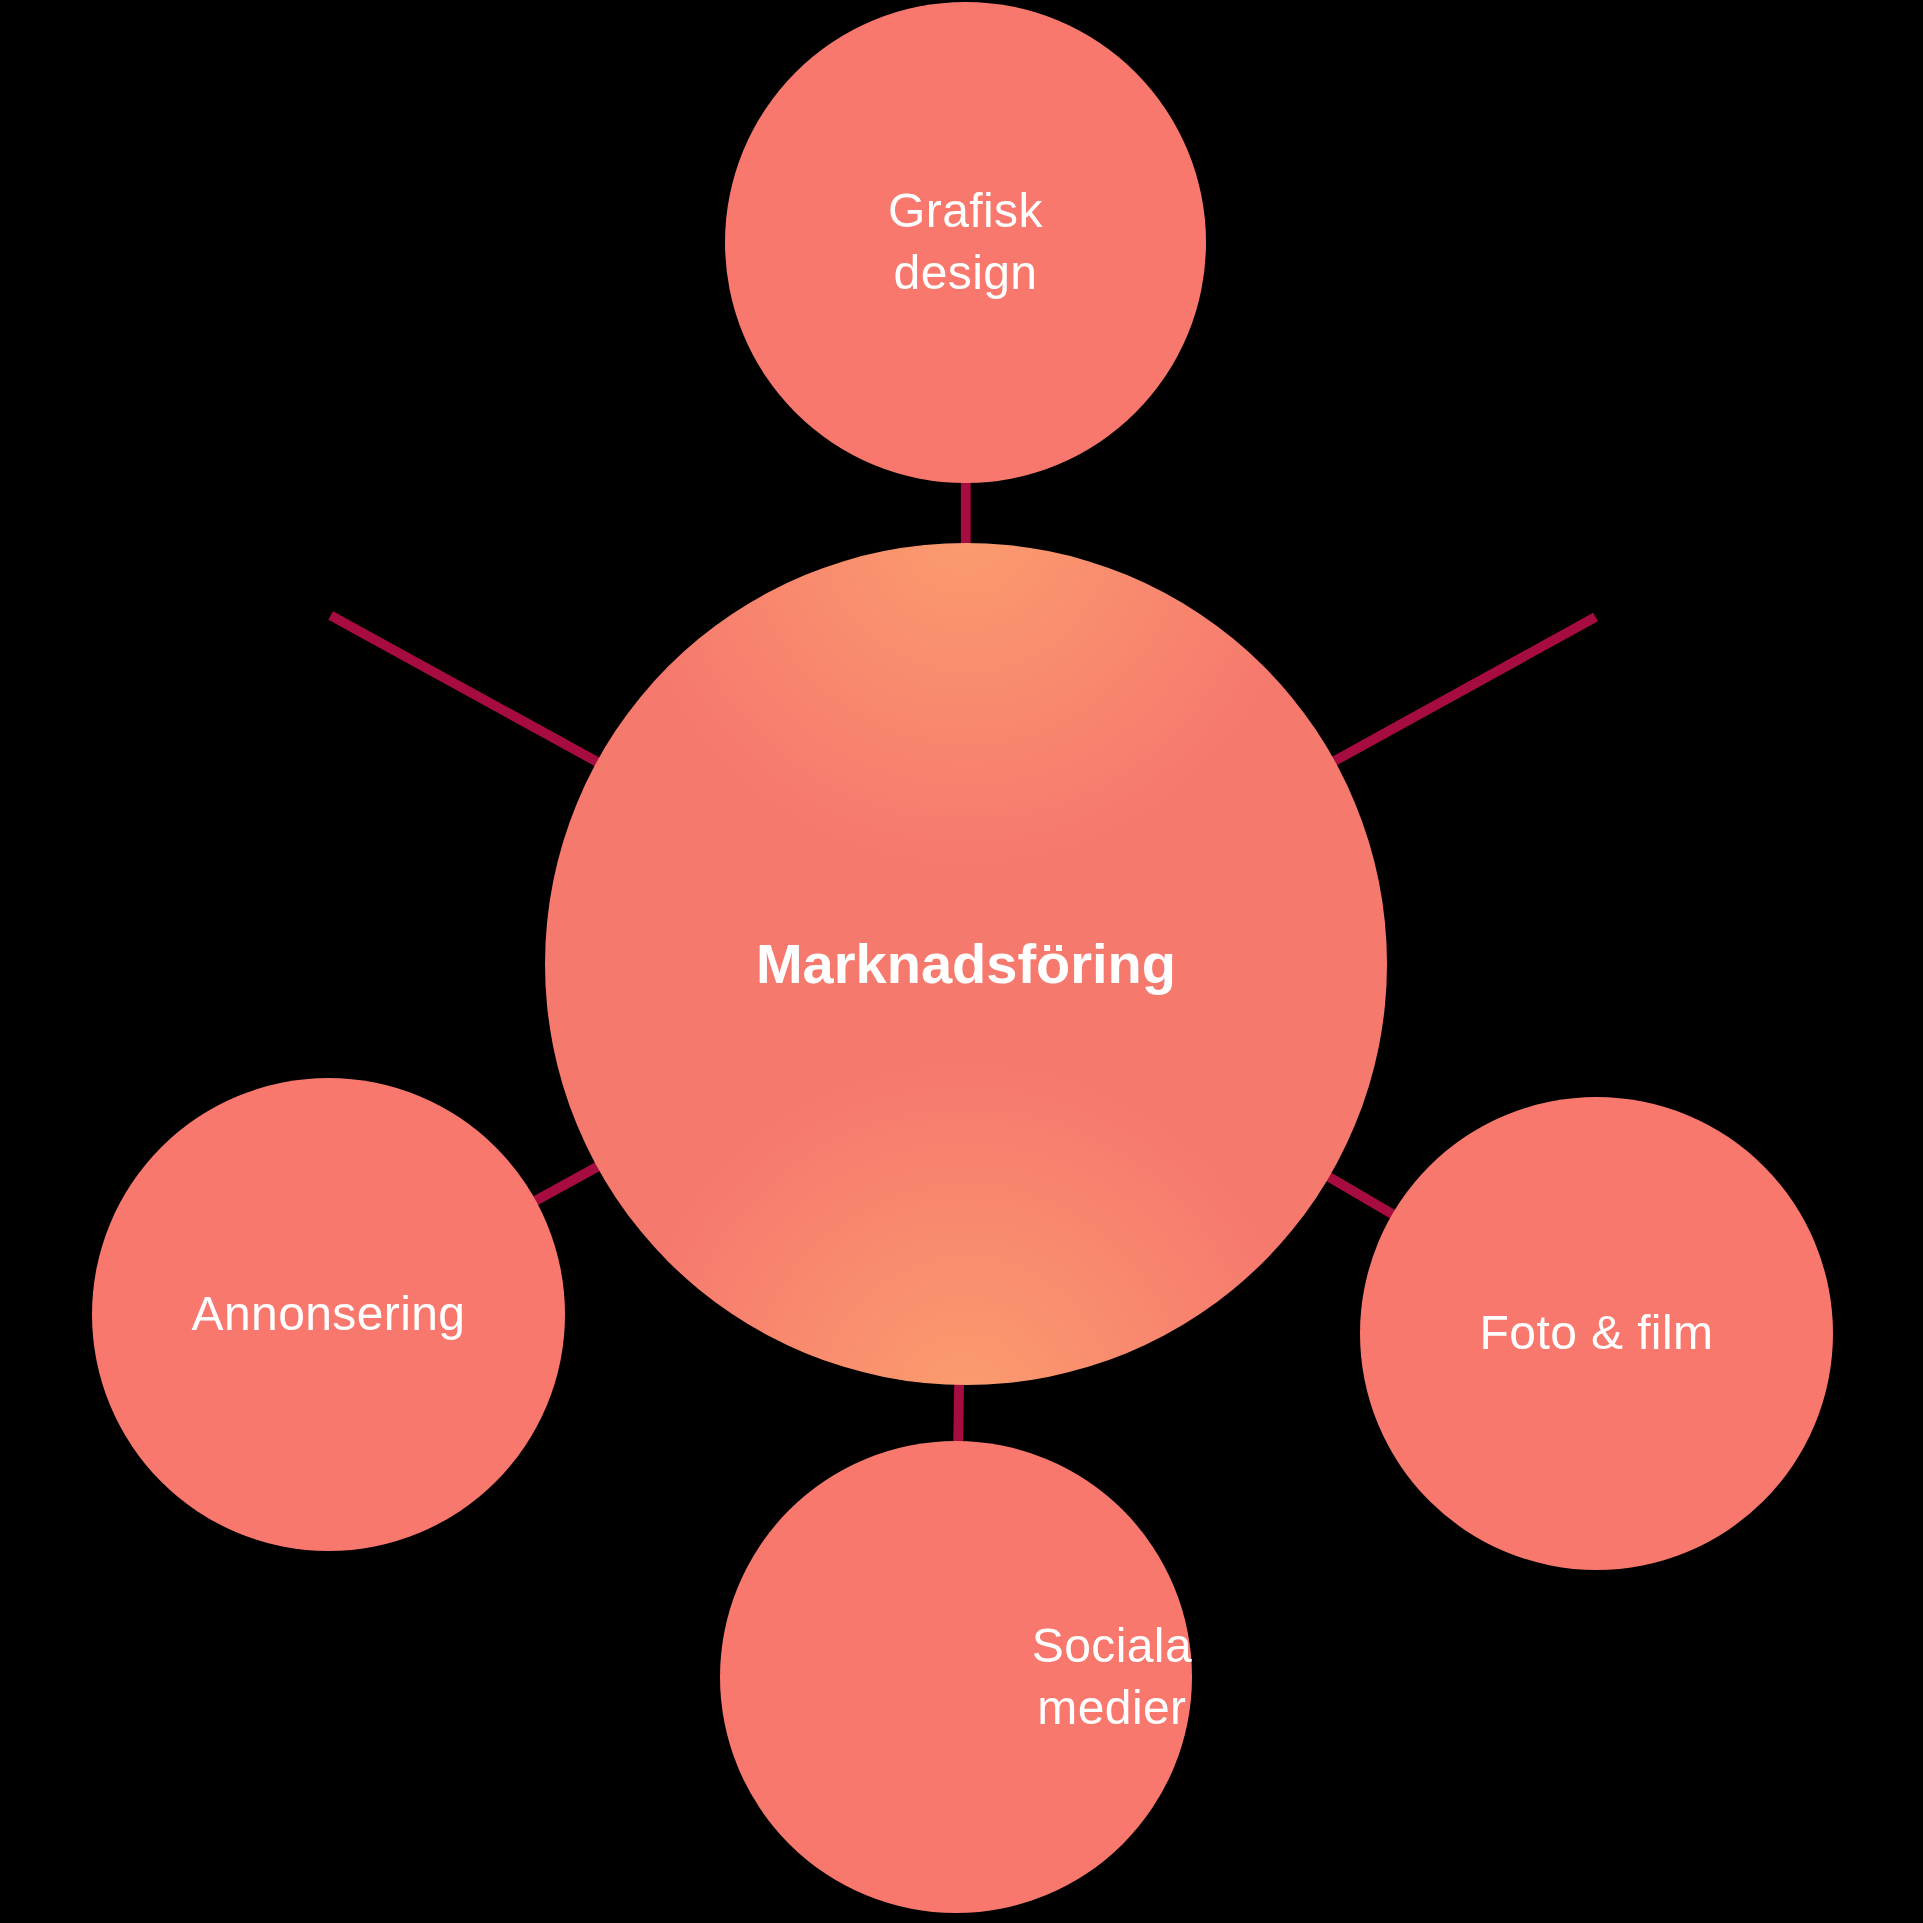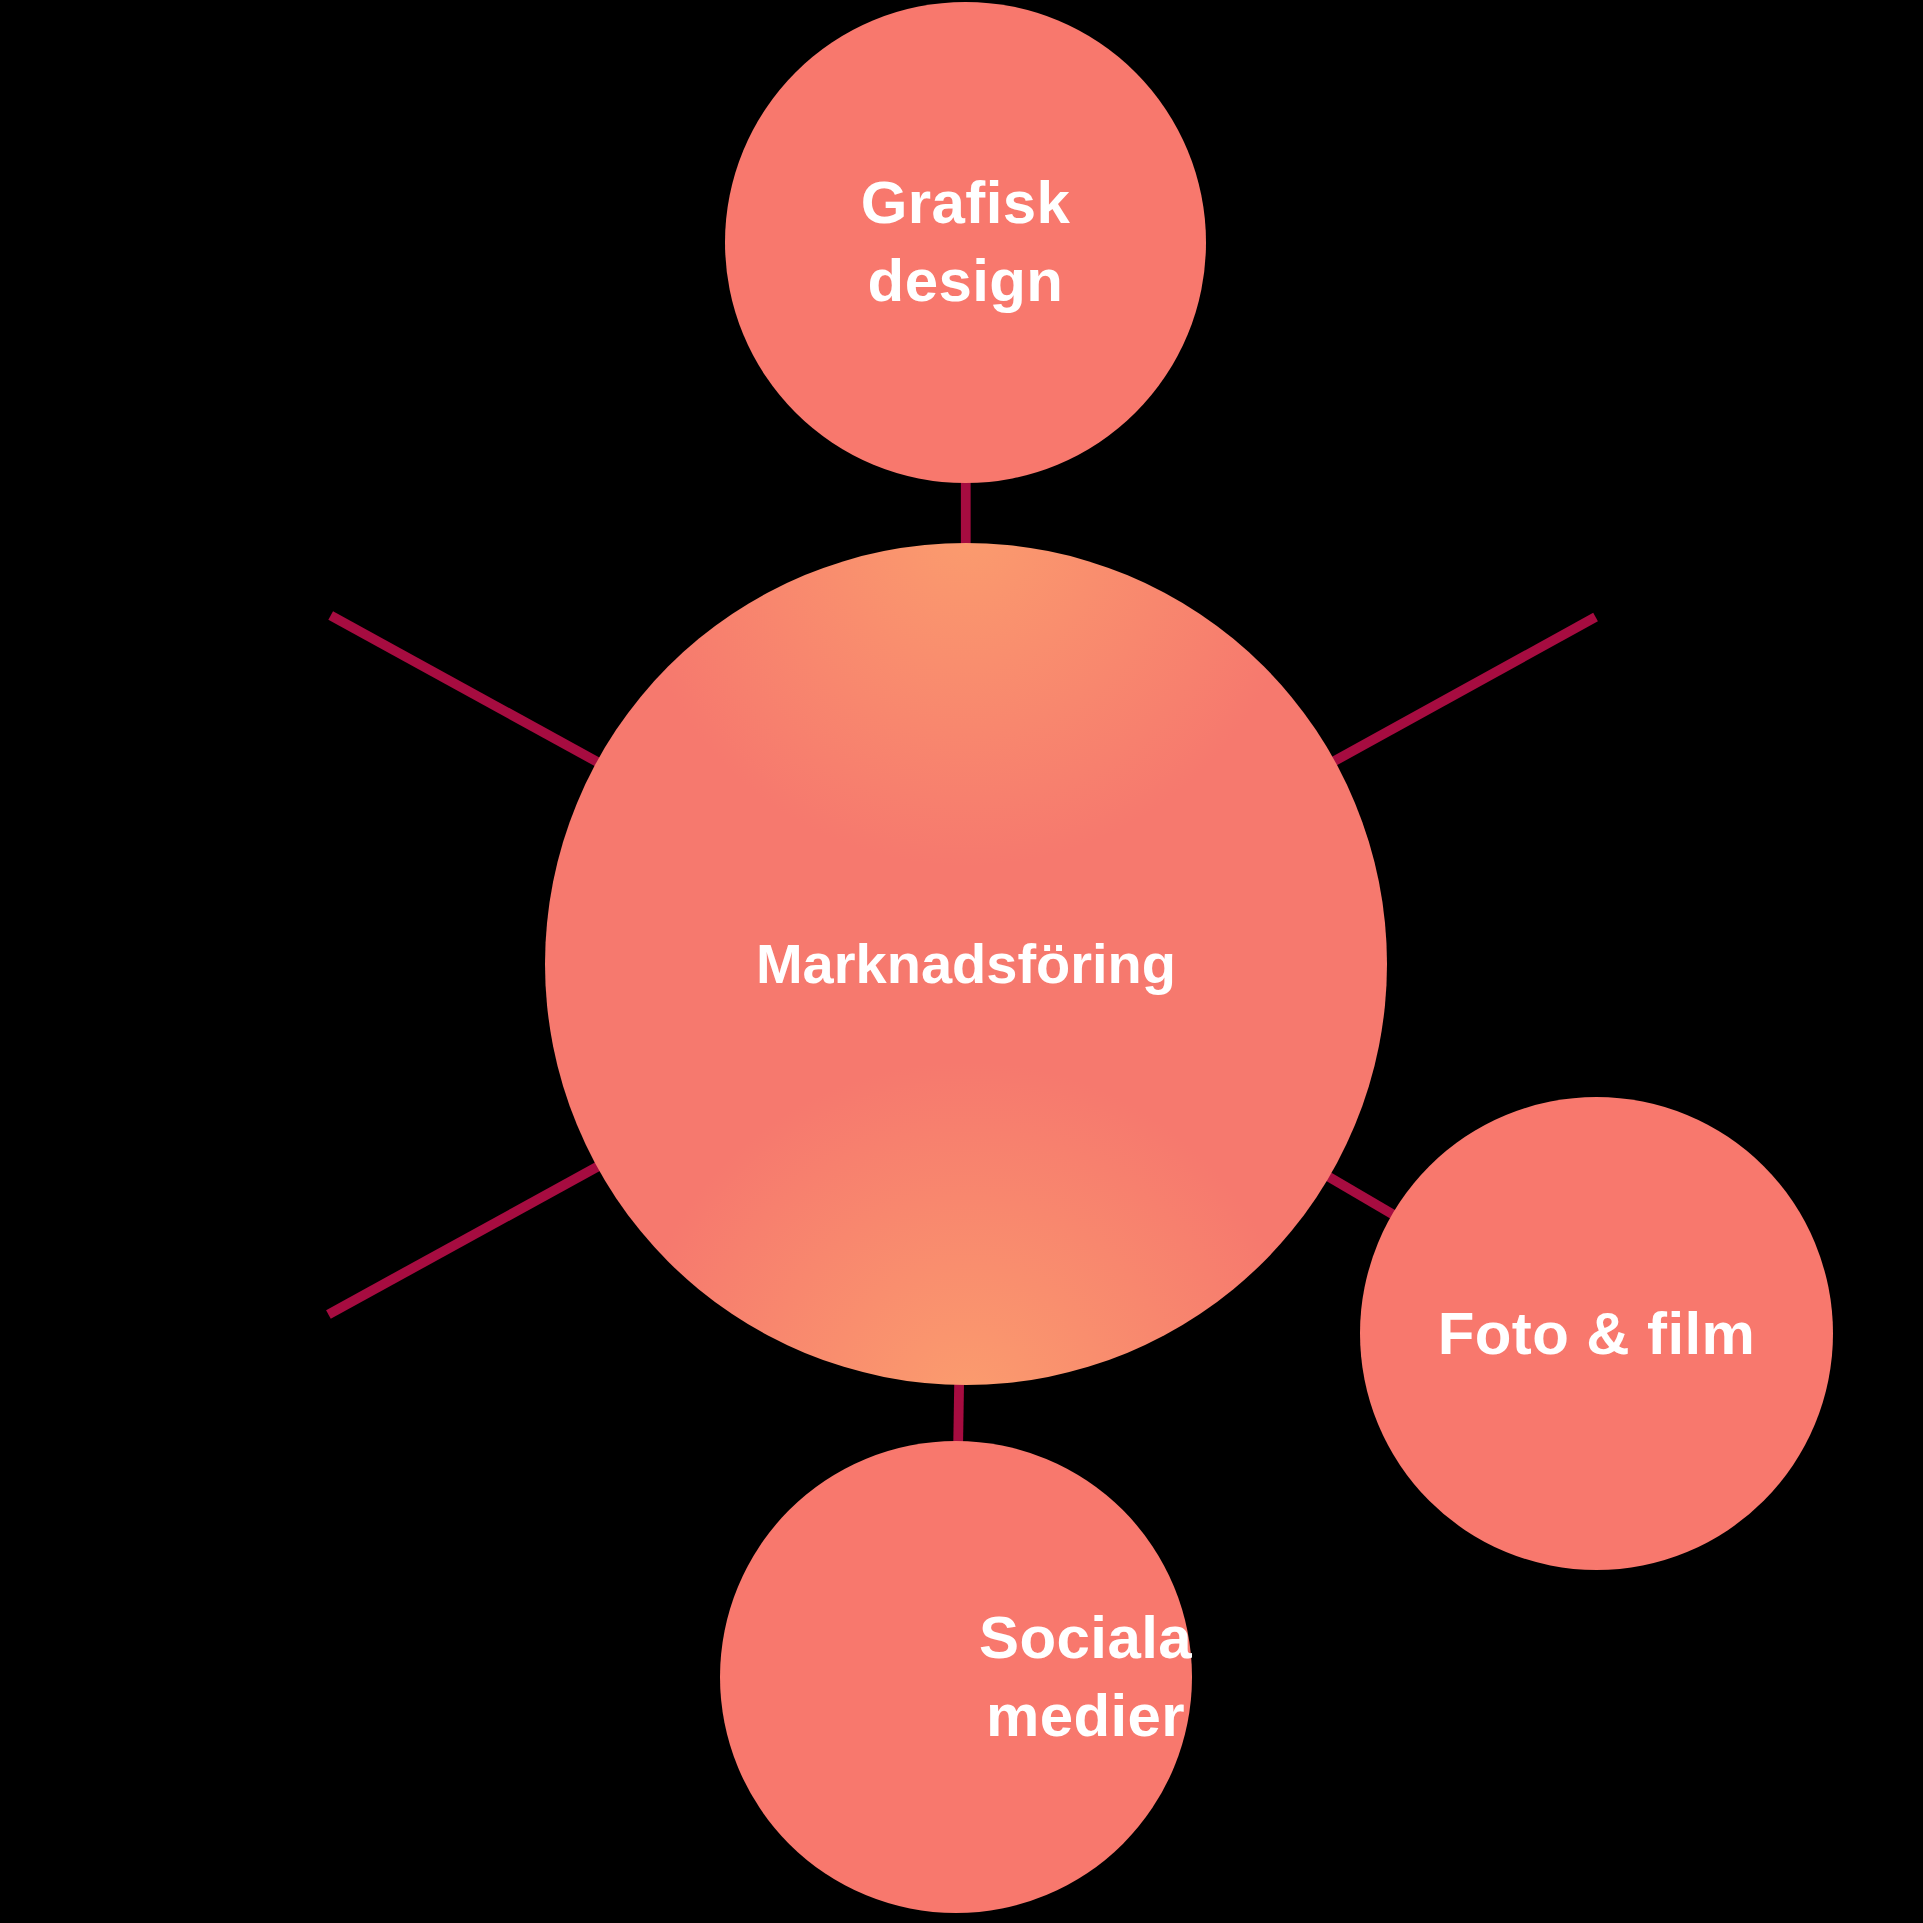--- a/index.html
+++ b/index.html
@@ -28,22 +28,22 @@
     border-radius: 50%;
     display: flex;
     align-items: center;
     justify-content: center;
     text-align: center;
     z-index: 1;
   }
   .node .label {
     color: #FFFFFF;
     white-space: pre-line;
-    font-size: 60px;
-    font-weight: 700;
+    font-size: 48px;
+    font-weight: 400;
     line-height: 1.3;
     letter-spacing: 0.4px;
   }
   .satellite {
     background: #F8786D;
   }
   .center-node {
     background-color: #F6796E;
     background-image:
       radial-gradient(circle 549px at 50% -2%,  #FB9C6E 0%, rgba(251,156,110,0) 62%),
@@ -78,20 +78,23 @@
     <div class="label">Grafisk
 design</div>
   </div>
 
 
 
   <div class="node satellite" style="left:1360px; top:1097px; width:473px; height:473px;">
     <div class="label">Foto &amp; film</div>
   </div>
 
+  <div class="node satellite" style="left:92px; top:1078px; width:473px; height:473px;">
+    <div class="label">Annonsering</div>
+  </div>
 
   <div class="node satellite" style="left:720px; top:1441px; width:472px; height:472px;justify-content:flex-end;">
     <div class="label">Sociala
 medier</div>
   </div>
 
 </div>
 
 
 </body></html>

